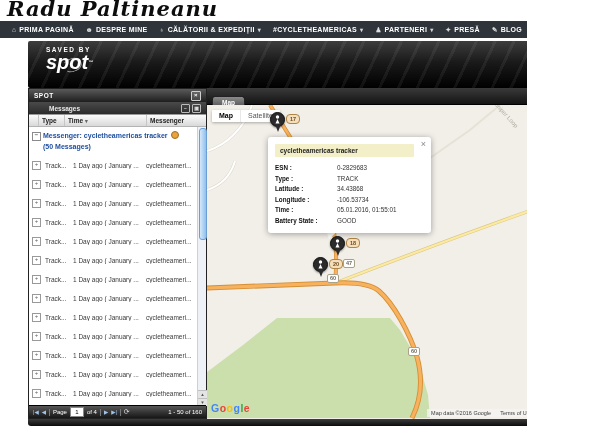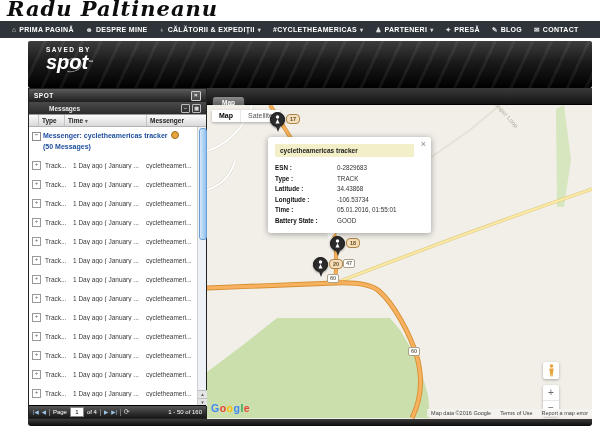--- a/index.html
+++ b/index.html
@@ -1,16 +1,16 @@
 <!DOCTYPE html>
 <html style="--accent: #e8a33d; --link_blue: #1c4d9e; --nav_bg: #2f343a; --map_bg: #f2efe9; --forest: #cbdfad; --road_orange: #f8b15e; --road_casing: #d49035; --road_yellow: #fce9a4; --road_yellow_casing: #d9c87f; --scroll_thumb: #8fc0ee; --iw_header: #f3efc8;"><head>
 <meta charset="utf-8">
 <style>
   html,body{margin:0;padding:0;background:#fff;}
-  #app{position:relative;width:600px;height:434px;background:#fff;overflow:hidden;
+  #app{position:relative;width:527px;height:434px;background:#fff;overflow:hidden;
        font-family:"Liberation Sans",sans-serif;}
 
   
   .site-logo{position:absolute;left:7px;top:-4px;font-family:"DejaVu Serif",serif;
     font-style:italic;font-weight:bold;font-size:21px;color:#0d0d0d;letter-spacing:1px;}
   .navbar{position:absolute;left:0;top:21px;width:600px;height:17px;background:var(--nav_bg);
     display:flex;align-items:center;padding-left:6px;box-sizing:border-box;}
   .nav-item{display:flex;align-items:center;gap:3px;color:#fff;font-size:7px;font-weight:bold;
     padding:0 6px;letter-spacing:.3px;white-space:nowrap;text-decoration:none;cursor:pointer;}
   .nav-icon{font-size:6.5px;opacity:.85;}

